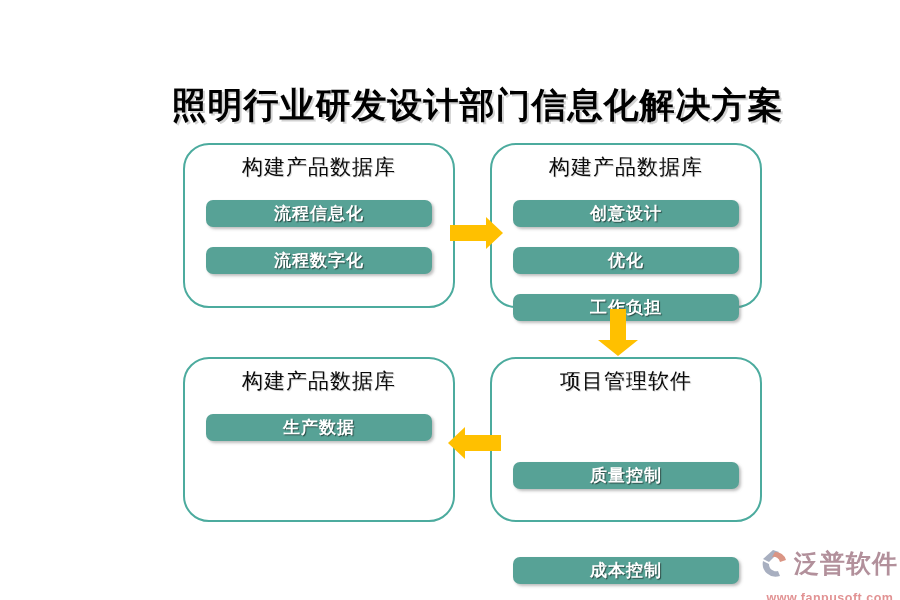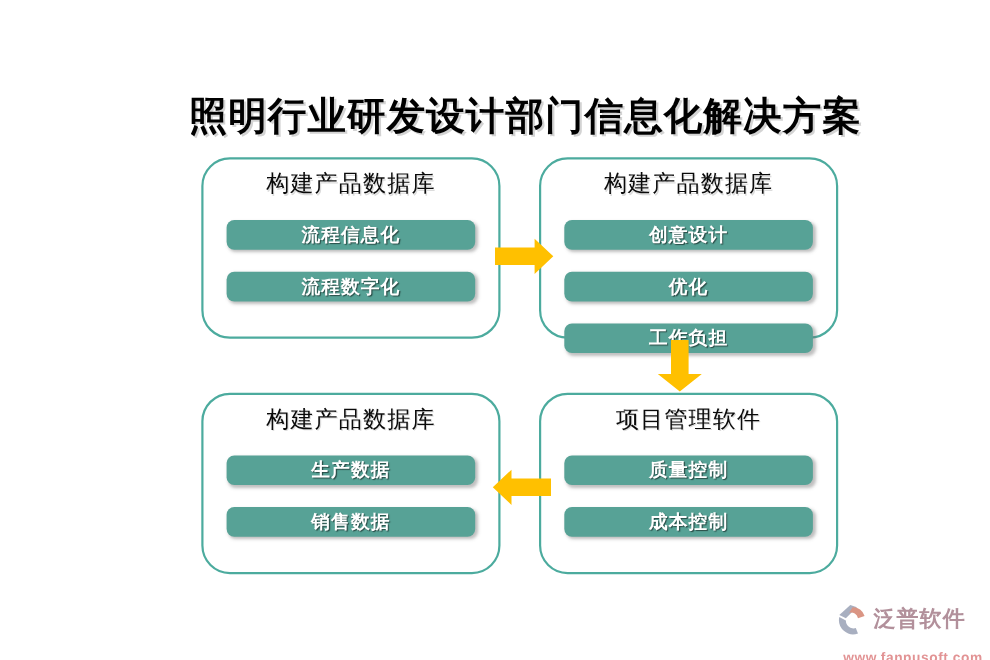--- a/index.html
+++ b/index.html
@@ -16,21 +16,21 @@
   }
   .panel{
     position:absolute;width:272px;height:165px;background:#fff;
     border:2px solid var(--panel_border,#4cab9e);border-radius:26px;
     box-sizing:border-box;display:flex;flex-direction:column;align-items:center;
     padding-top:9px;
   }
   .panel-tl{left:183px;top:143px;}
   .panel-tr{left:490px;top:143px;}
   .panel-bl{left:183px;top:357px;align-items:center;}
-  .panel-br{left:490px;top:357px;}
+  .panel-br{left:490px;top:357px;gap:48px;}
   .panel-title{
     font-family:"Liberation Serif","DejaVu Serif",serif;
     font-size:21px;line-height:26px;color:#0a0a0a;letter-spacing:1px;
     text-shadow:1px 1px 0 rgba(140,140,140,.3);
   }
   .pill{
     width:226px;height:27px;margin-top:20px;border-radius:7px;
     background:var(--pill_bg,#57a296);
     color:var(--pill_text,#fff);font-size:17px;font-weight:bold;letter-spacing:1px;
     line-height:27px;text-align:center;
@@ -40,21 +40,21 @@
   .pill:first-of-type{margin-top:6px;}
   .arrow{position:absolute;}
   .arrow-right{left:450px;top:216px;}
   .arrow-down{left:597px;top:309px;}
   .arrow-left{left:447px;top:426px;}
   .brand{
     position:absolute;left:760px;top:548px;width:140px;
   }
   .brand-row{display:flex;align-items:center;}
   .brand-name{
-    font-size:20px;font-weight:bold;letter-spacing:1px;
+    font-size:25px;font-weight:bold;letter-spacing:1px;
     color:var(--brand_text,#b2909b);line-height:30px;
   }
   .brand-url{
     font-size:12.5px;font-weight:bold;letter-spacing:.5px;
     color:var(--brand_url,#e29394);margin-top:13px;text-align:center;white-space:nowrap;
   }
 </style>
 </head>
 <body>
 
@@ -71,21 +71,20 @@
   <div class="panel panel-tr">
     <div class="panel-title">构建产品数据库</div>
     <div class="pill">创意设计</div>
     <div class="pill">优化</div>
     <div class="pill">工作负担</div>
   </div>
 
   <div class="panel panel-bl">
     <div class="panel-title">构建产品数据库</div>
     <div class="pill">生产数据</div>
-    <div class="pill">销售数据</div>
   </div>
 
   <div class="panel panel-br">
     <div class="panel-title">项目管理软件</div>
     <div class="pill">质量控制</div>
     <div class="pill">成本控制</div>
   </div>
 
   <svg class="arrow arrow-right" width="54" height="34" viewBox="0 0 54 34">
     <polygon points="0,9 36,9 36,1 53,17 36,33 36,25 0,25" fill="#ffc000"></polygon>

